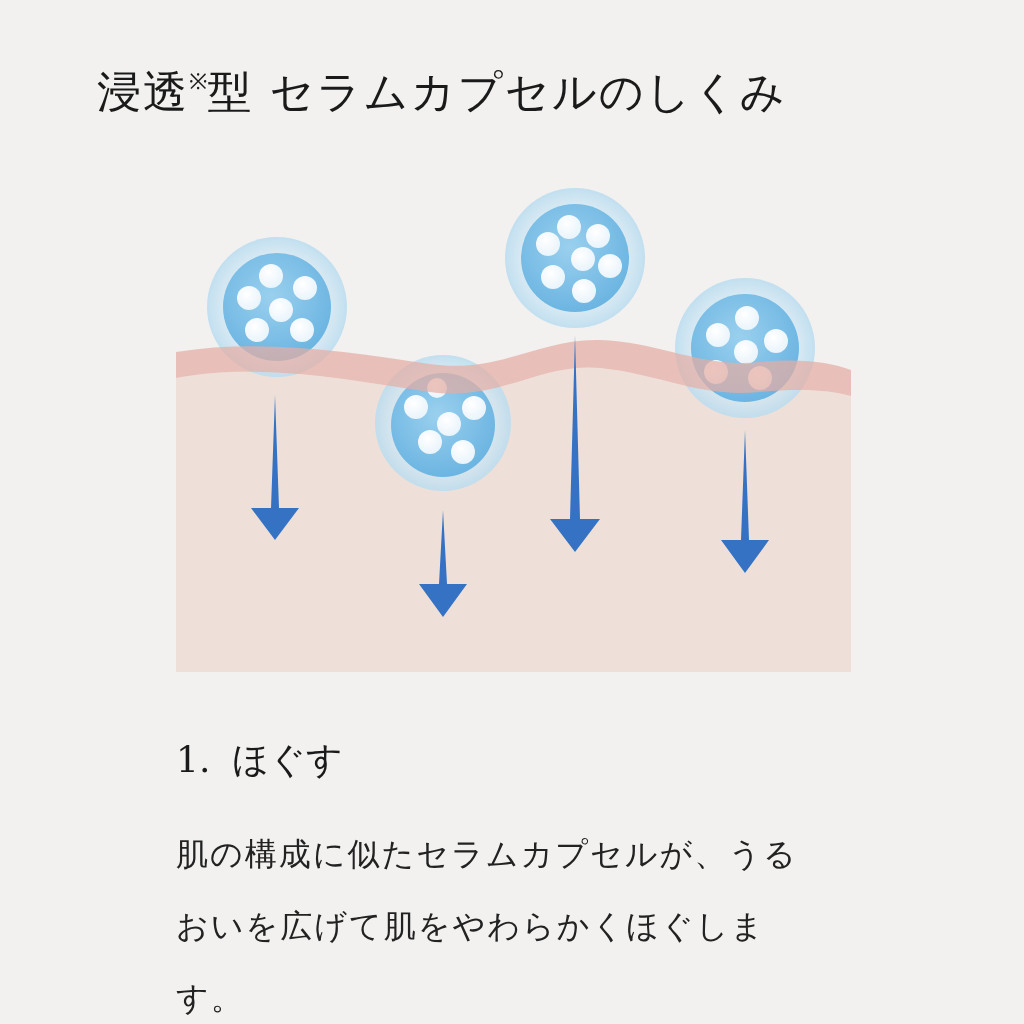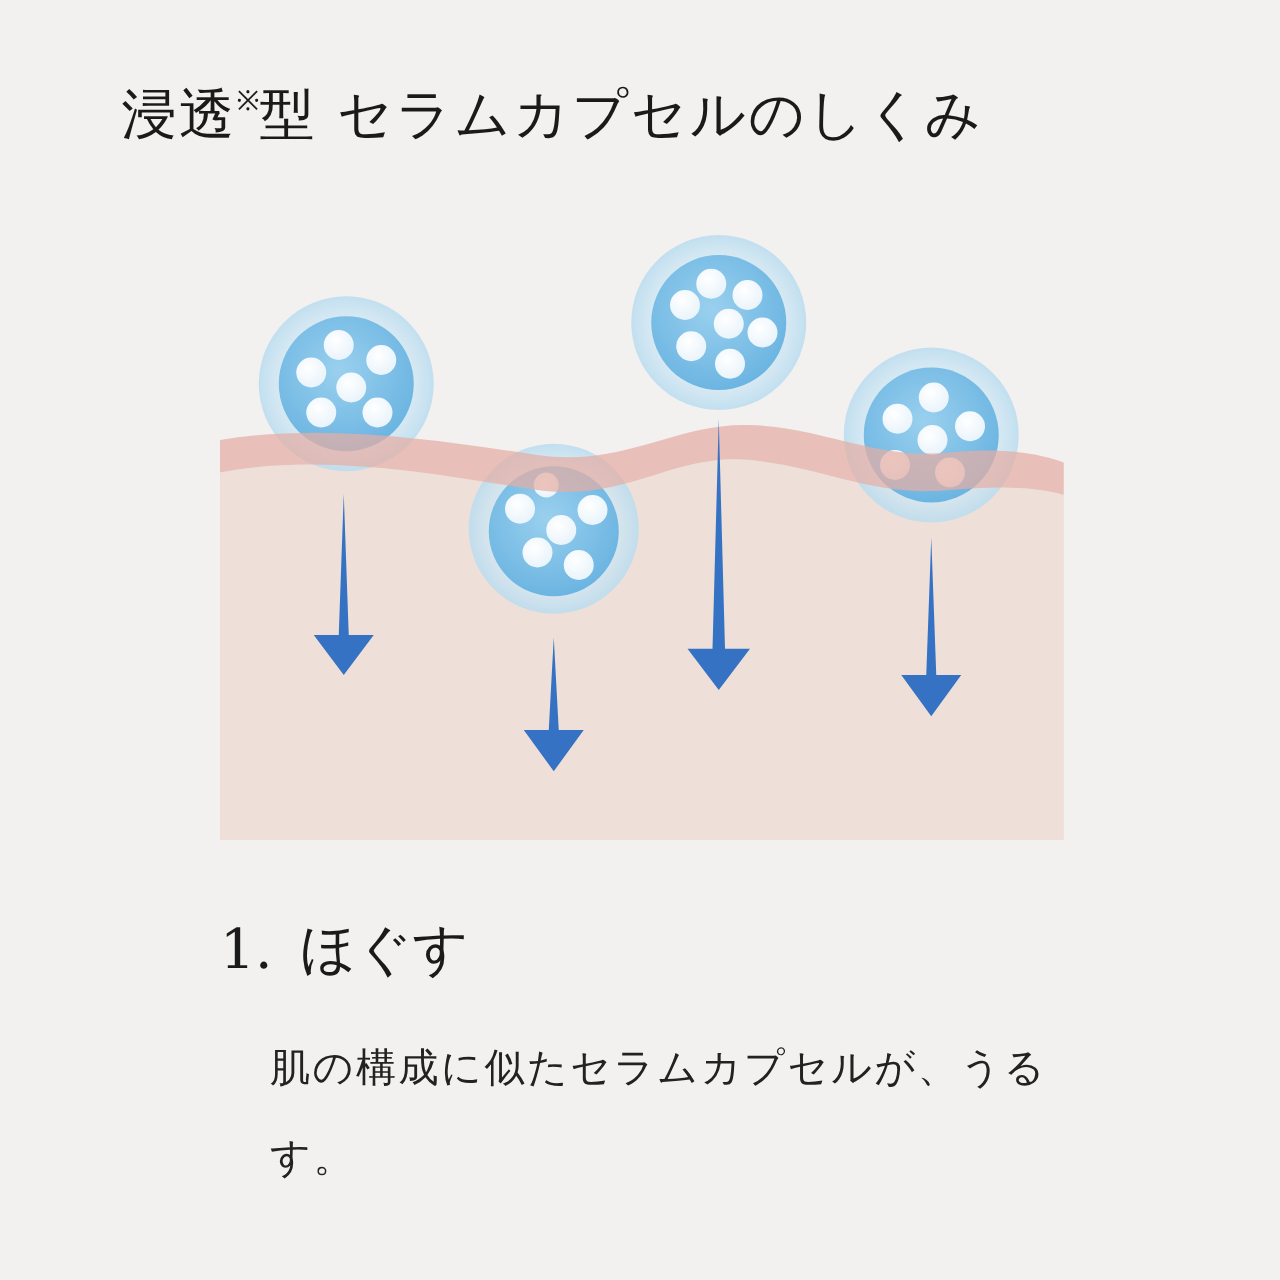--- a/index.html
+++ b/index.html
@@ -12,29 +12,29 @@
   }
   .title {
     position:absolute; left:0; top:52px; width:884px;
     text-align:center; font-size:44px; letter-spacing:2px;
     line-height:60px; white-space:nowrap;
   }
   .title .sup { font-size:22px; vertical-align:18px; letter-spacing:0; }
   .diagram { position:absolute; left:0; top:0; width:1024px; height:700px; }
   .heading {
     position:absolute; left:176px; top:732px;
-    font-size:44px; line-height:56px; white-space:nowrap;
+    font-size:36px; line-height:56px; white-space:nowrap;
   }
   .heading .num { margin-right:22px; }
   .body-text {
     position:absolute; left:176px; top:818px; width:660px;
     font-size:32px; line-height:72px; letter-spacing:2px;
     color:#222;
   }
-  .body-text span { display:block; white-space:nowrap;margin-left:40px; }
+  .body-text span { display:block; white-space:nowrap; }
 </style>
 </head>
 <body>
 
 <div class="title"><span>浸透</span><span class="sup">※</span><span>型 セラムカプセルのしくみ</span></div>
 
 <svg class="diagram" viewBox="0 0 1024 700" xmlns="http://www.w3.org/2000/svg">
   <defs>
     <radialGradient id="outerGrad" cx="50%" cy="50%" r="50%">
       <stop offset="0%" stop-color="#e6f3fa" stop-opacity="0.5"></stop>
@@ -116,14 +116,15 @@
     <g>
       <polygon points="745,430 749,540 769,540 745,573 721,540 741,540" fill="#3572c4"></polygon>
     </g>
   </g>
 </svg>
 
 <div class="heading"><span class="num">1.</span><span>ほぐす</span></div>
 
 <div class="body-text">
   <span>肌の構成に似たセラムカプセルが、うる</span>
+  <span>おいを広げて肌をやわらかくほぐしま</span>
   <span>す。</span>
 </div>
 
 </body></html>

